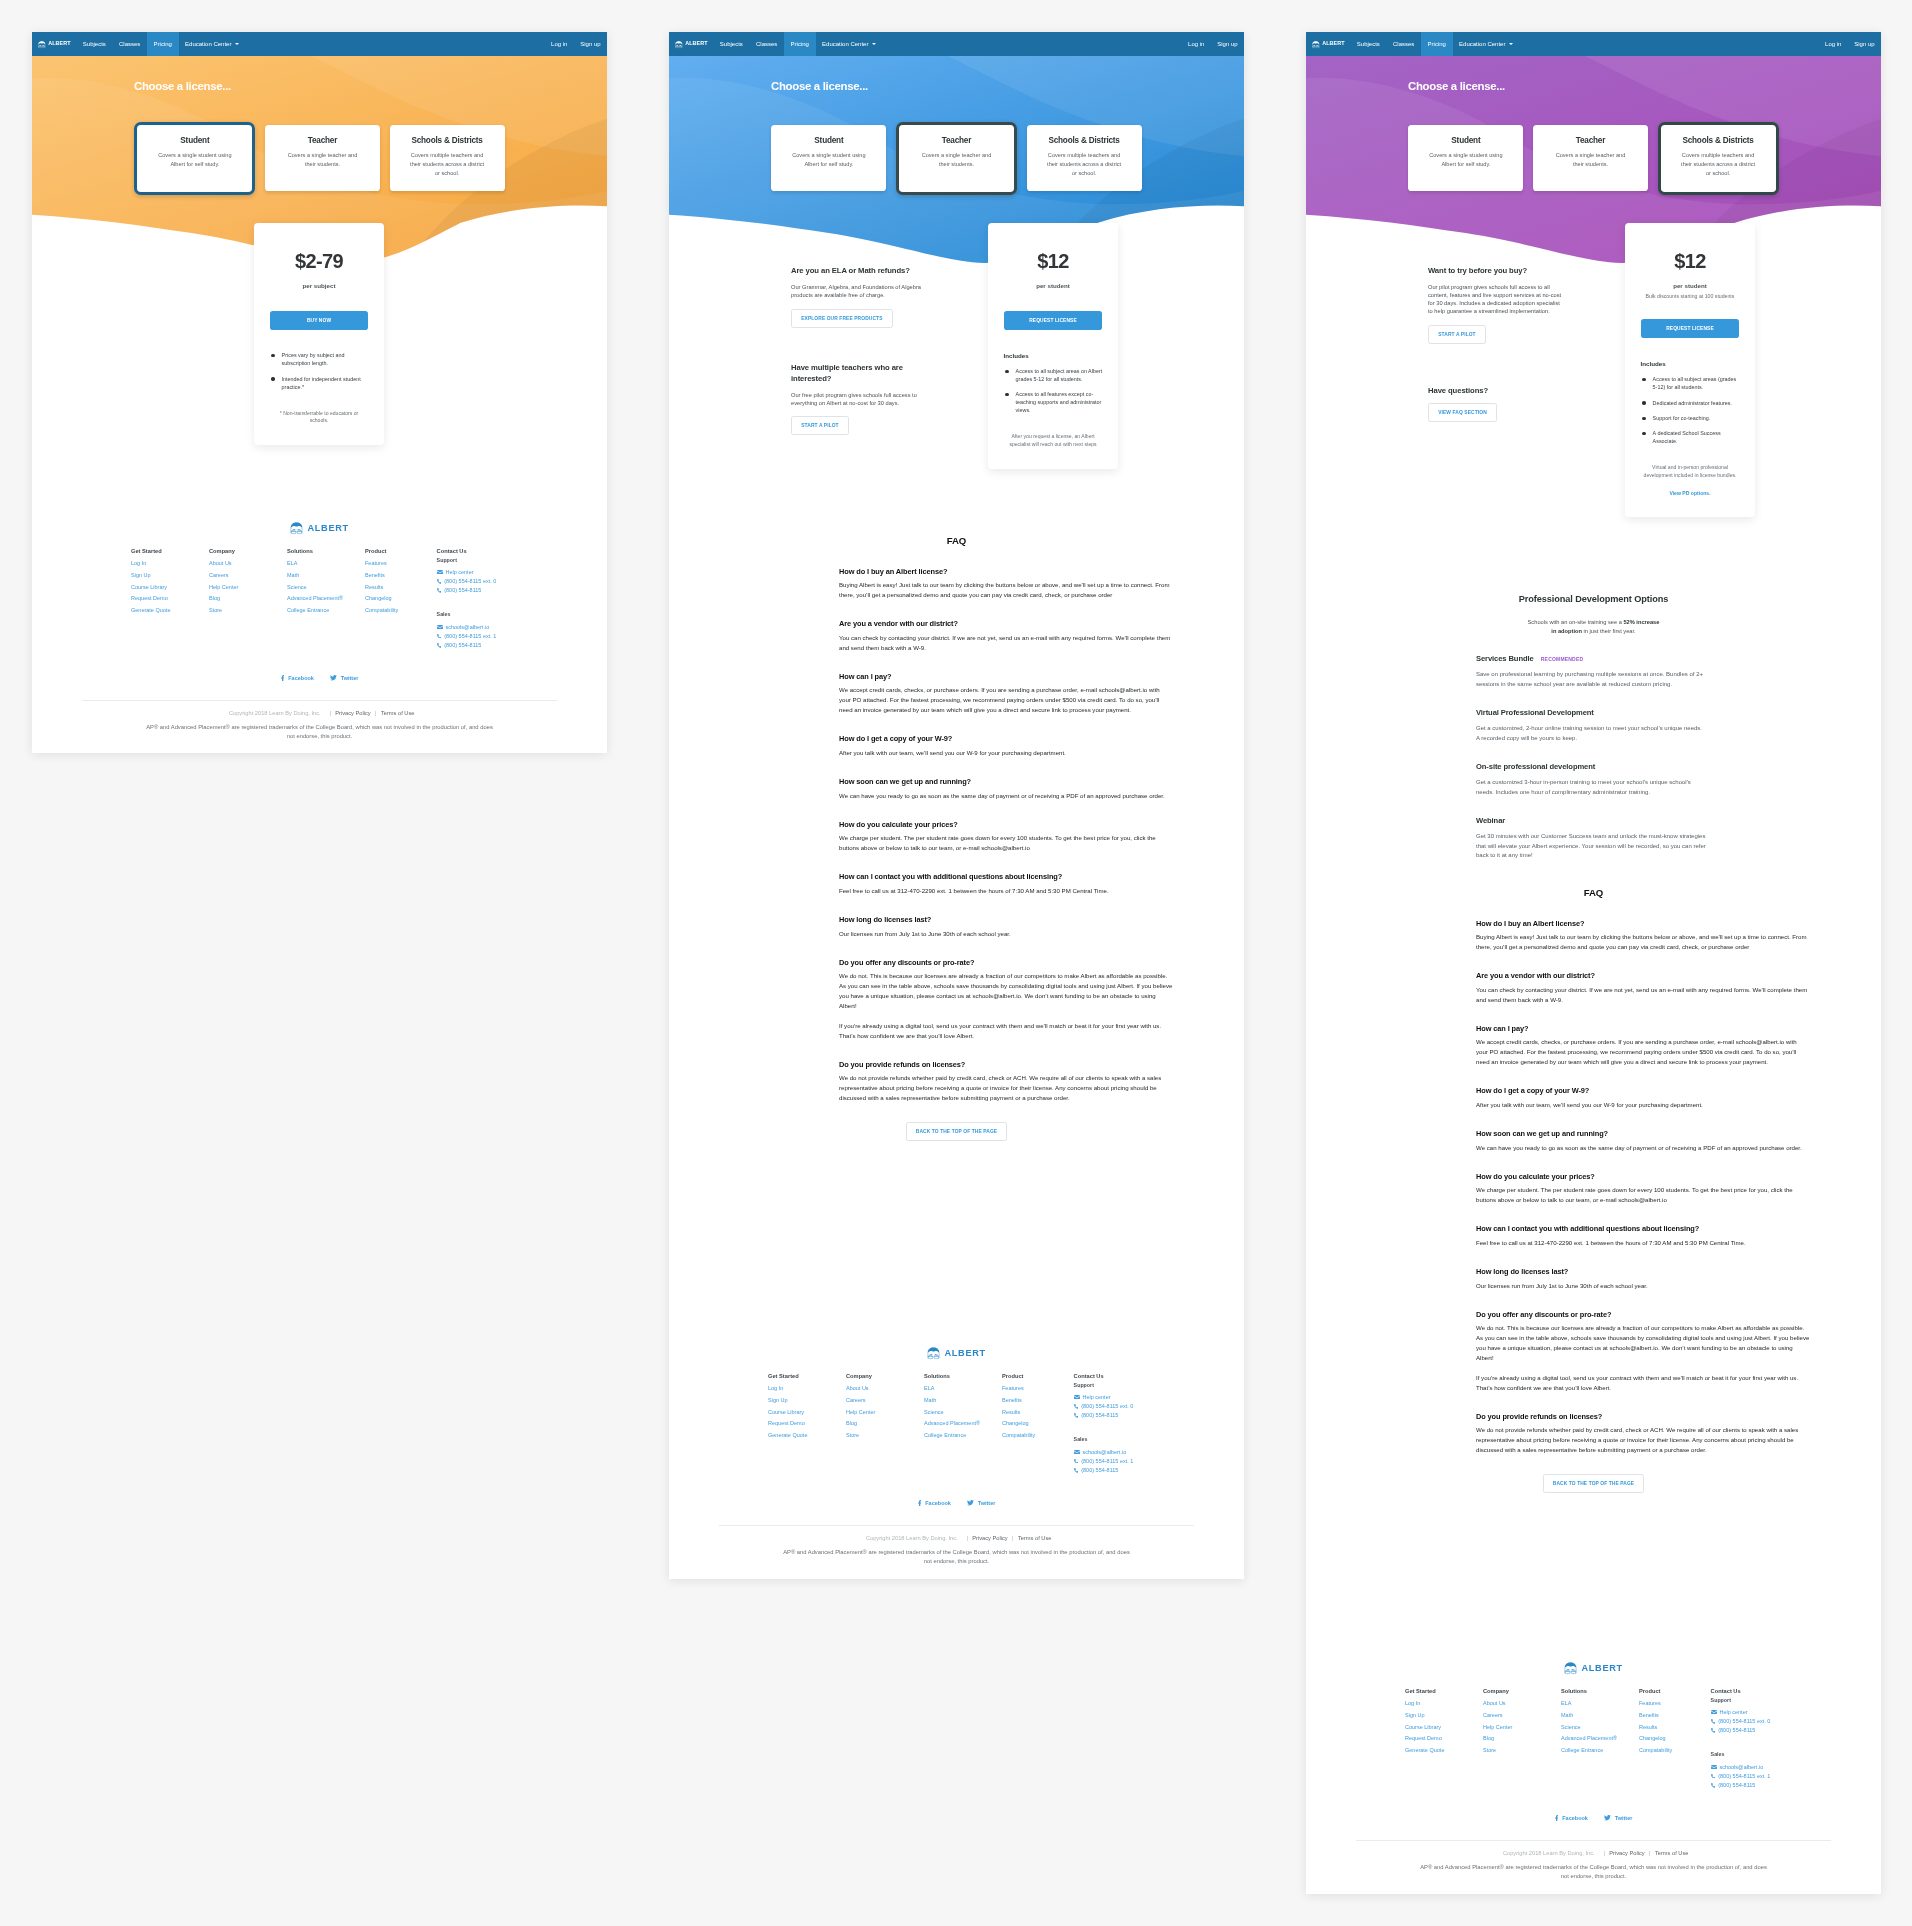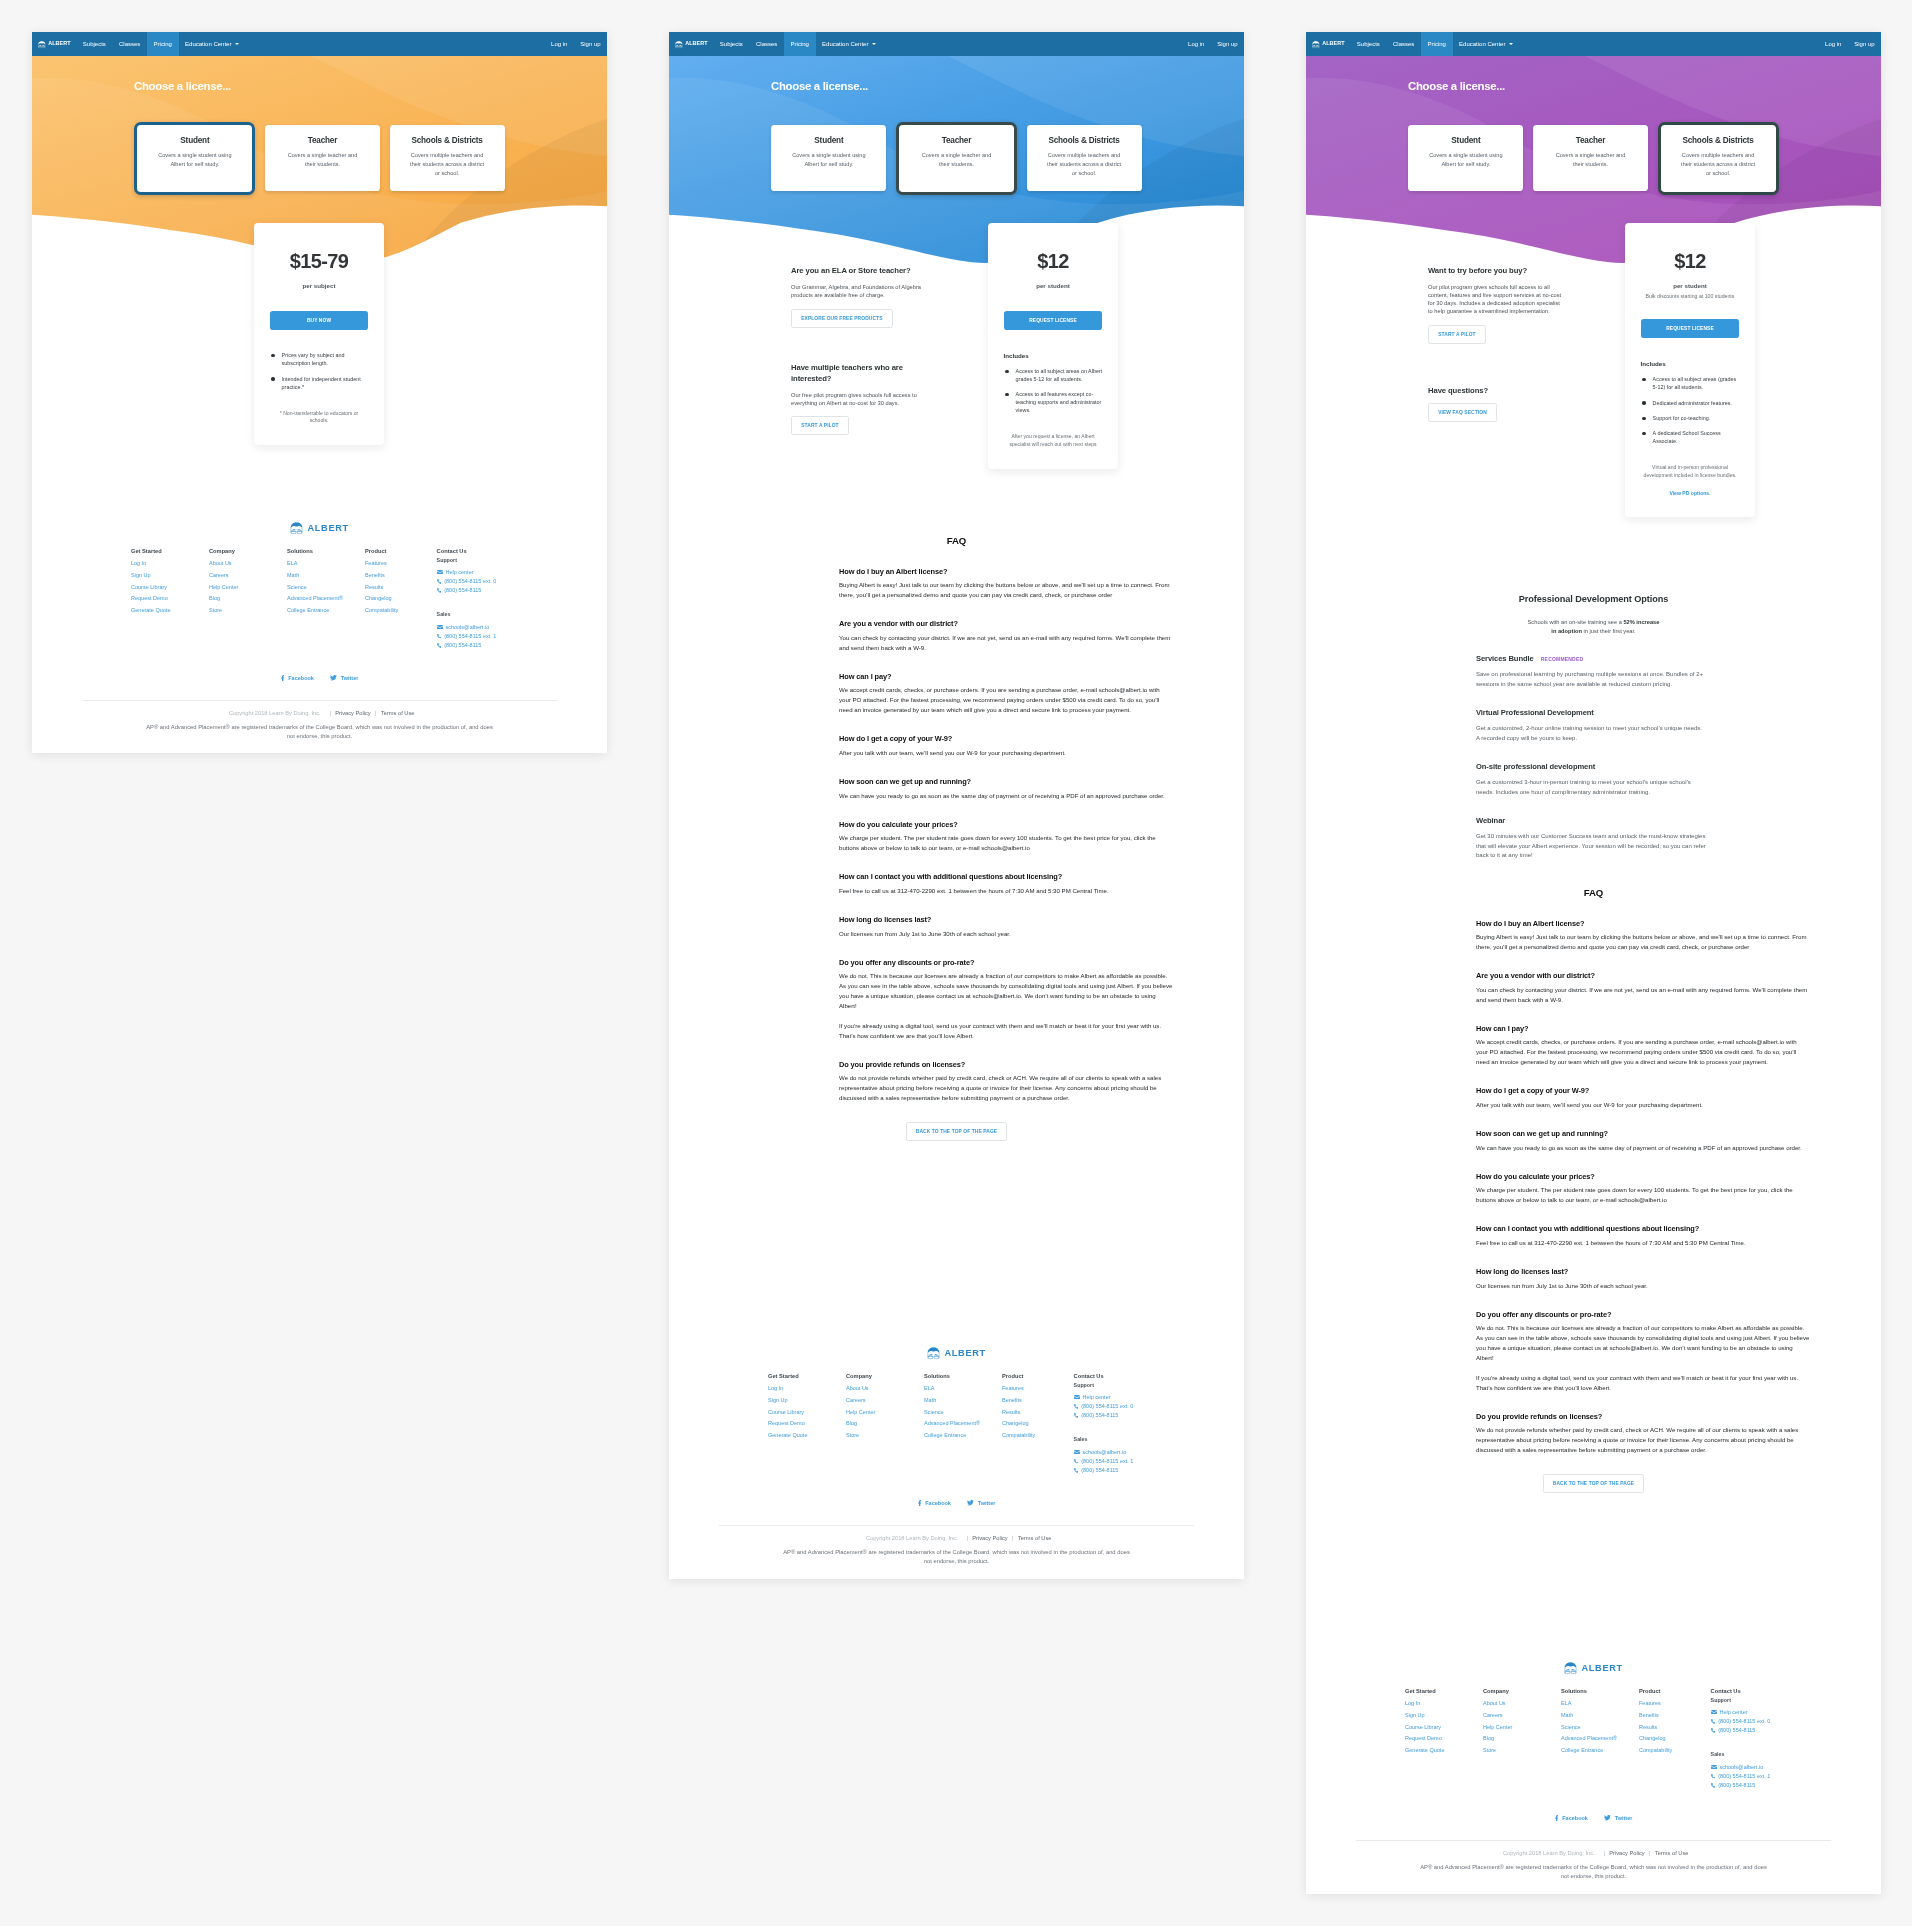--- a/index.html
+++ b/index.html
@@ -164,21 +164,21 @@
               <p>Covers a single teacher and their students.</p>
             </div>
             <div class="card">
               <h3>Schools &amp; Districts</h3>
               <p>Covers multiple teachers and their students across a district or school.</p>
             </div>
           </div>
         </div>
       </div>
       <div class="pricecard" style="top: 191px; left: 222px;">
-        <div class="amount">$15-79</div>
+        <div class="amount">$2-79</div>
         <div class="unit">per subject</div>
         <button class="btn-primary">BUY NOW</button>
         <div style="height: 13.6px;"></div>
         <ul class="inc-list">
           <li>Prices vary by subject and subscription length.</li>
           <li>Intended for independent student practice.*</li>
         </ul>
         <div class="pc-foot">* Non-transferrable to educators or schools.</div>
       </div>
       <div class="footer" style="top: 490px;">
@@ -380,21 +380,21 @@
         <div class="unit">per student</div>
         <button class="btn-primary">REQUEST LICENSE</button>
         <div class="inc-title">Includes</div>
         <ul class="inc-list">
           <li>Access to all subject areas on Albert grades 5-12 for all students.</li>
           <li>Access to all features except co-teaching supports and administrator views.</li>
         </ul>
         <div class="pc-foot">After you request a license, an Albert specialist will reach out with next steps</div>
       </div>
       <div class="sections" style="top: 233px;">
-        <div class="sect" style="margin-bottom: 34px;"><h2>Are you an ELA or Store teacher?</h2><p> Our Grammar, Algebra, and Foundations of Algebra products are available free of charge.</p><button class="btn-outline">EXPLORE OUR FREE PRODUCTS</button></div>
+        <div class="sect" style="margin-bottom: 34px;"><h2>Are you an ELA or Math refunds?</h2><p> Our Grammar, Algebra, and Foundations of Algebra products are available free of charge.</p><button class="btn-outline">EXPLORE OUR FREE PRODUCTS</button></div>
         <div class="sect" style="margin-bottom: 0px;"><h2>Have multiple teachers who are interested?</h2><p> Our free pilot program gives schools full access to everything on Albert at no-cost for 30 days.</p><button class="btn-outline">START A PILOT</button></div>
       </div>
       <div class="faq" style="top: 504px;">
         <h2>FAQ</h2>
         <div class="faq-items">
           <div class="faq-item">
             <h3>How do I buy an Albert license?</h3>
             <p>Buying Albert is easy! Just talk to our team by clicking the buttons below or above, and we’ll set up a time to connect. From there, you’ll get a personalized demo and quote you can pay via credit card, check, or purchase order</p>
           </div>
           <div class="faq-item">

